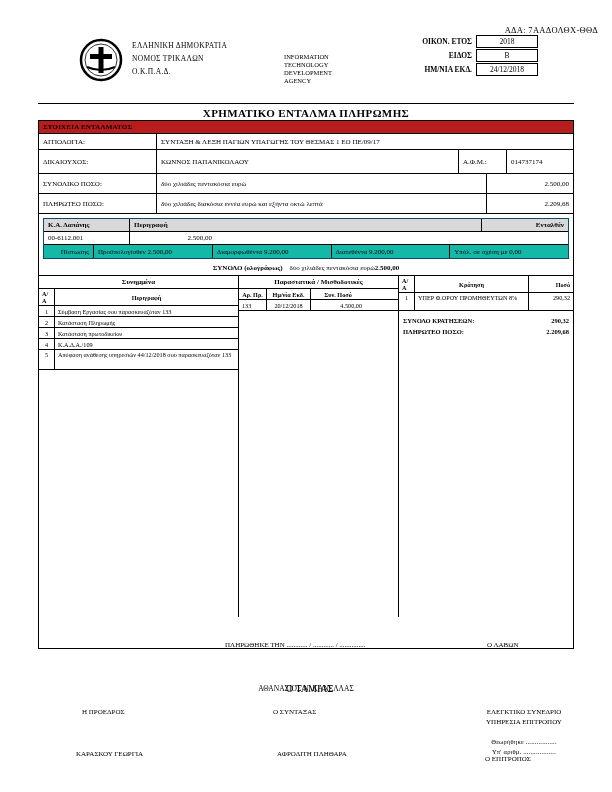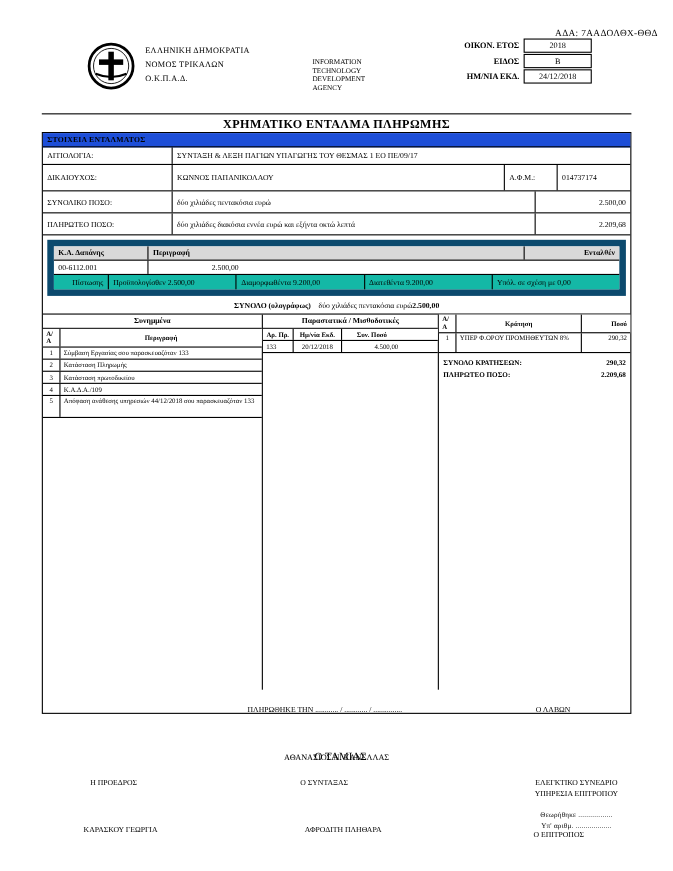--- a/index.html
+++ b/index.html
@@ -61,21 +61,21 @@
   .hr-top { position:absolute; top:84px; left:38px; width:536px; border-top:1px solid #000; }
 
   
   .frame {
     position:absolute; left:38px; top:101px; width:536px; height:529px;
     border:1px solid #000;
   }
 
   
   .band {
-    background:#1d4ed8; border-bottom:1px solid #000;
+    background:#b91c1c; border-bottom:1px solid #000;
     font-size:7px; font-weight:bold; padding:2px 4px; letter-spacing:0.2px;
   }
   .row {
     display:flex; border-bottom:1px solid #000; min-height:16px; align-items:stretch;
   }
   .row:last-child { border-bottom:none; }
   .cell {
     padding:2px 4px; font-size:7px; display:flex; align-items:center;
     border-right:1px solid #000;
   }
@@ -196,21 +196,21 @@
       <div class="cell last right" style="width:86px">2.500,00</div>
     </div>
 
     <div class="row" style="min-height:20px;border-bottom:1px solid #000">
       <div class="cell lbl">ΠΛΗΡΩΤΕΟ ΠΟΣΟ:</div>
       <div class="cell grow">δύο χιλιάδες διακόσια εννέα ευρώ και εξήντα οκτώ λεπτά</div>
       <div class="cell last right" style="width:86px">2.209,68</div>
     </div>
 
     <div style="padding:4px 4px 0 4px;">
-      <div style="border:6px solid #0c4a6e;">
+      <div style="border:1px solid #0c4a6e;">
         <div class="row thead" style="min-height:12px;background:#d9d9d9">
           <div class="cell" style="width:86px">Κ.Α. Δαπάνης</div>
           <div class="cell grow">Περιγραφή</div>
           <div class="cell last right" style="width:86px">Ενταλθέν</div>
         </div>
         <div class="row" style="min-height:13px">
           <div class="cell" style="width:86px">00-6112.001</div>
           <div class="cell last right" style="width:86px">2.500,00</div>
         </div>
         <div class="row" style="min-height:13px;background:#14b8a6;border-bottom:none">

